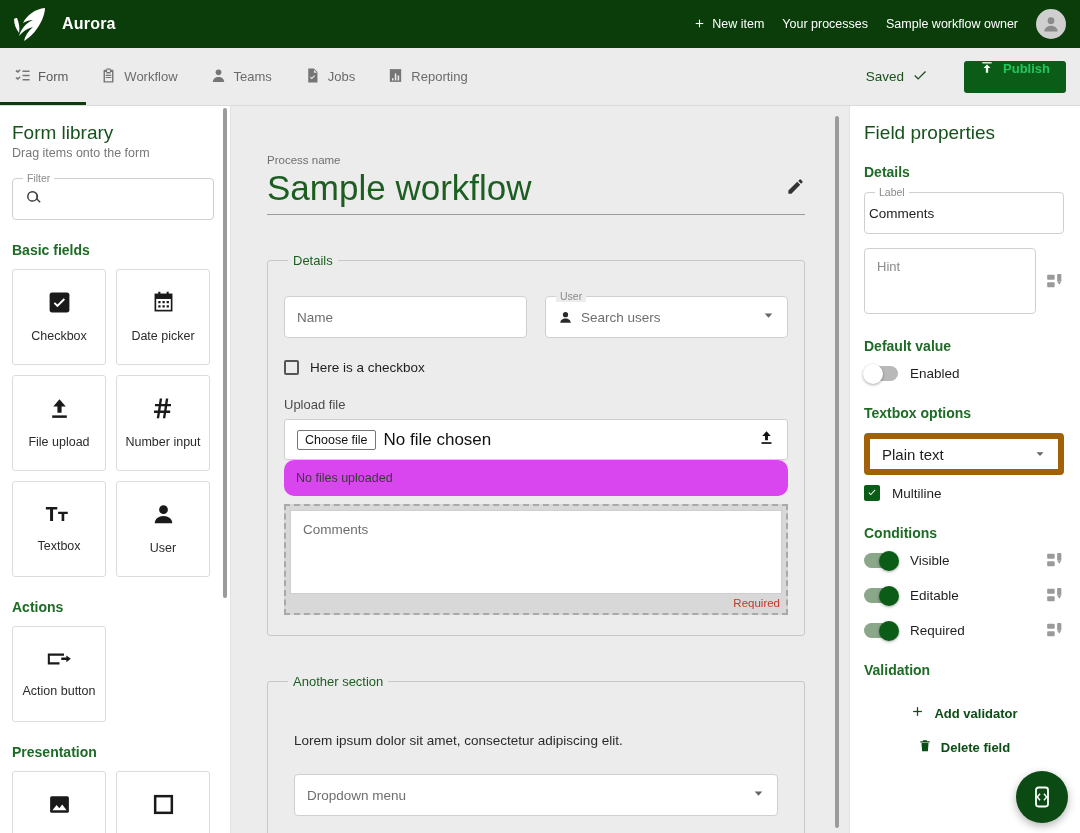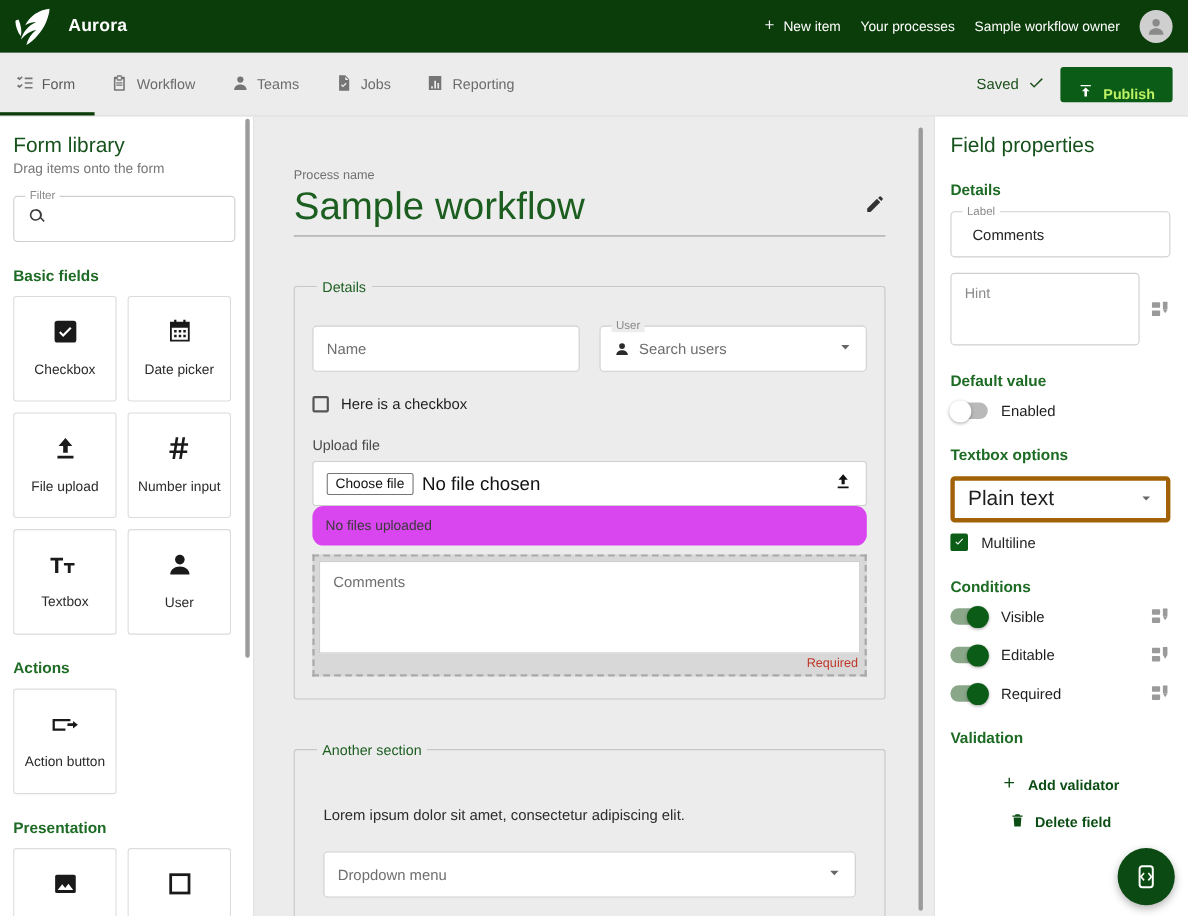--- a/index.html
+++ b/index.html
@@ -47,24 +47,25 @@
     content: ""; position: absolute; left: 0; right: 0; bottom: 0;
     height: 3px; background: #0b3d0b;
   }
   .tab svg { fill: #757575; }
   .tabbar-right {
     margin-left: auto; display: flex; align-items: center; gap: 14px; padding-right: 14px;
   }
   .saved { display: flex; align-items: center; gap: 8px; color: #1c4f1c; font-size: 13.5px; }
   .saved .chk { font-size: 15px; }
   .publish-btn {
-    background: #0b5c16; color: #bef264; border: none; height: 32px;
+    background: #0b5c16; color: #22c55e; border: none; height: 32px;
     padding: 0 16px; border-radius: 3px; font-size: 13px; font-weight: 600;
-    display: flex; align-items: flex-end; gap: 9px; cursor: pointer;
+    display: flex; align-items: flex-start; gap: 9px; cursor: pointer;
     font-family: "Liberation Sans", sans-serif;
+    margin-left: 22px;
   }
   .publish-btn svg { fill: #fff; }
 
   
   .body-row { position: absolute; top: 106px; left: 0; width: 1080px; height: 727px; display: flex; }
 
   
   .left {
     width: 231px; background: #fff; position: relative;
     border-right: 1px solid #e2e2e2; overflow: hidden;
@@ -170,21 +171,21 @@
   
   .right {
     width: 231px; background: #fff; border-left: 1px solid #e2e2e2;
     padding: 16px 16px 0 14px; position: relative; overflow: hidden;
   }
   .rp-title { color: #17521d; font-size: 19px; font-weight: 400; margin-bottom: 20px; }
   .rp-group { color: #1d6b24; font-size: 14px; font-weight: 600; margin: 0 0 12px; }
   .rp-group.sp { margin-top: 24px; }
   .lbl-field {
     position: relative; border: 1px solid #cfcfcf; border-radius: 4px; height: 42px;
-    display: flex; align-items: center; padding: 0 19px; font-size: 13.5px; color: #222;
+    display: flex; align-items: center; padding: 0 4px; font-size: 13.5px; color: #222;
   }
   .lbl-legend {
     position: absolute; top: -7px; left: 10px; background: #fff; padding: 0 4px;
     font-size: 10.5px; color: #8a8a8a;
   }
   .hint-row { display: flex; align-items: center; gap: 10px; margin-top: 14px; }
   .hint-box {
     flex: 1; border: 1px solid #cfcfcf; border-radius: 4px; height: 66px;
     padding: 10px 12px; font-size: 13px; color: #8a8a8a;
   }
@@ -199,22 +200,22 @@
   .toggle .knob {
     position: absolute; top: -2.5px; left: -1px; width: 20px; height: 20px;
     border-radius: 50%; background: #fff; box-shadow: 0 1px 3px rgba(0,0,0,.35);
   }
   .toggle.on { background: #8aa78a; }
   .toggle.on .knob { left: 15px; background: #0b5c16; }
   .toggle-label { font-size: 13.5px; color: #1e1e1e; }
   .toggle-row .cond-ic { margin-left: auto; }
 
   .select-box {
-    border: 4px solid #a16207; border-radius: 4px; height: 42px; display: flex;
-    align-items: center; padding: 0 12px; font-size: 19px; color: #1e1e1e;
+    border: 6px solid #a16207; border-radius: 4px; height: 42px; display: flex;
+    align-items: center; padding: 0 12px; font-size: 15px; color: #1e1e1e;
     cursor: pointer; margin-bottom: 10px;
   }
   .ml-row { display: flex; align-items: center; gap: 12px; margin-bottom: 4px; }
   .ml-box {
     width: 16px; height: 16px; border-radius: 2px; background: #0b5c16;
     display: flex; align-items: center; justify-content: center;
   }
   .ml-box svg { fill: #fff; }
 
   .val-actions { margin-top: 18px; }

